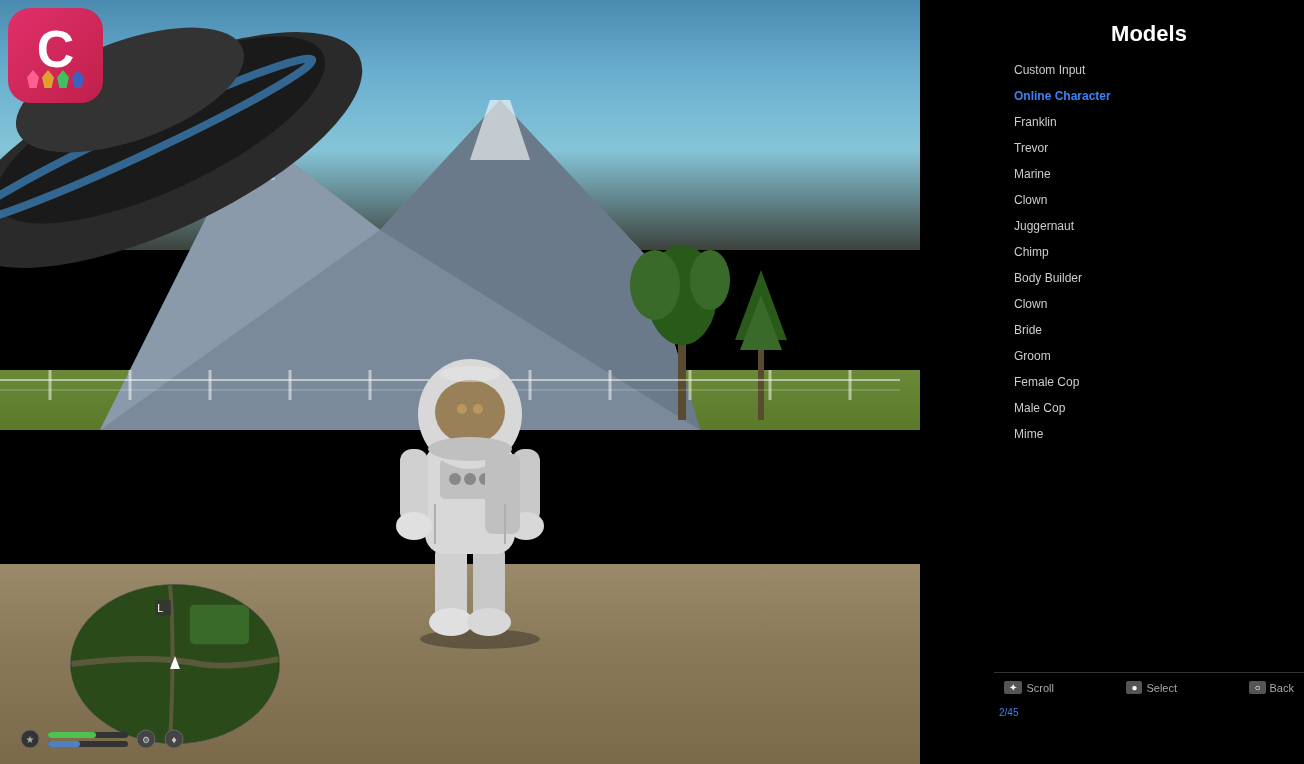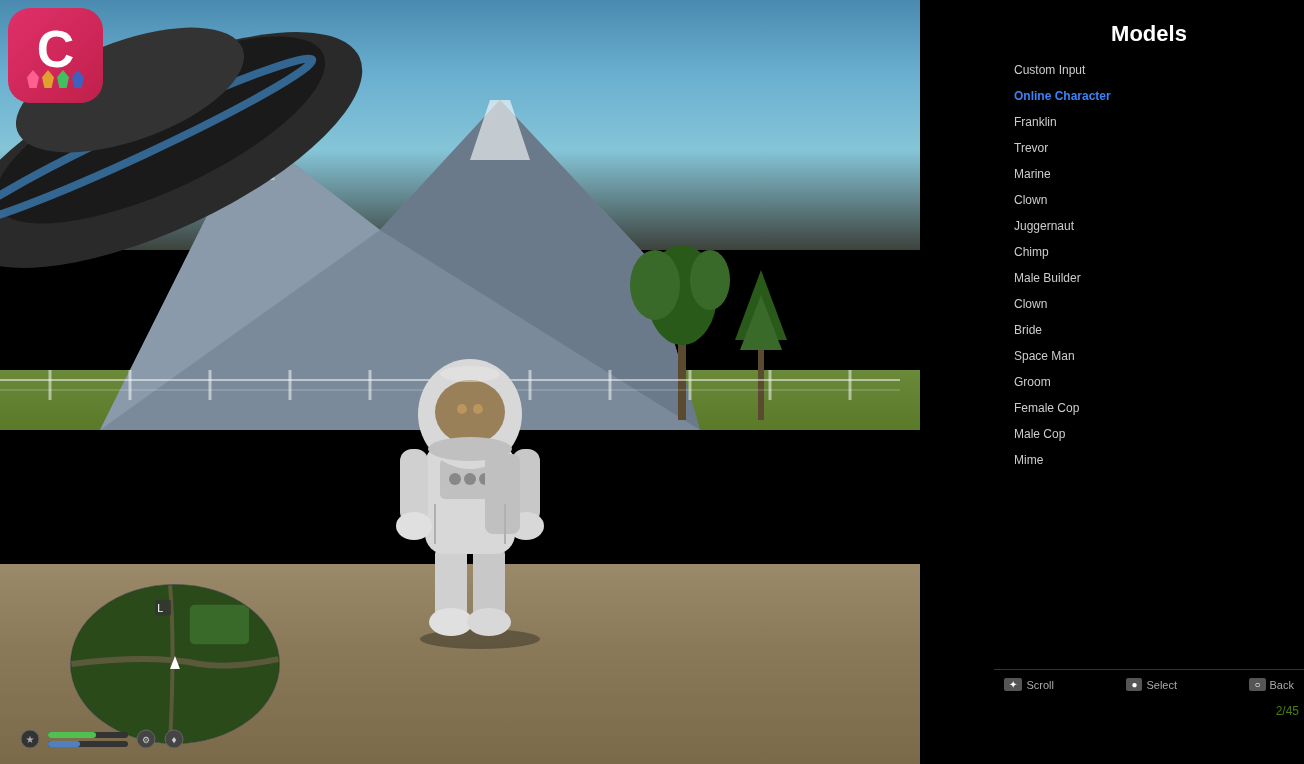--- a/index.html
+++ b/index.html
@@ -142,23 +142,23 @@
 
     #footer-bar .footer-item .key {
       background: #555;
       color: #fff;
       padding: 1px 5px;
       border-radius: 2px;
       font-size: 10px;
     }
 
     #page-num {
-      color: #4d7c0f;
-      font-size: 12px;
-      text-align: right;
+      color: #3b82f6;
+      font-size: 10px;
+      text-align: left;
       padding: 5px;
       font-family: Arial, sans-serif;
     }
 
     
     #grass {
       position: absolute;
       top: 370px;
       left: 0;
       width: 920px;
@@ -408,24 +408,23 @@
     <div id="models-list">
 
     <div class="menu-item">Custom Input</div>
         <div class="menu-item selected">Online Character</div>
         <div class="menu-item">Franklin</div>
         <div class="menu-item">Trevor</div>
         <div class="menu-item">Marine</div>
         <div class="menu-item">Clown</div>
         <div class="menu-item">Juggernaut</div>
         <div class="menu-item">Chimp</div>
-        <div class="menu-item">Male Builder</div>
+        <div class="menu-item">Body Builder</div>
         <div class="menu-item">Clown</div>
         <div class="menu-item">Bride</div>
-        <div class="menu-item">Space Man</div>
         <div class="menu-item">Groom</div>
         <div class="menu-item">Female Cop</div>
         <div class="menu-item">Male Cop</div>
         <div class="menu-item">Mime</div>
       </div>
 
     <div id="footer-bar">
       <div class="footer-item">
         <span class="key">✦</span>
         <span>Scroll</span>

